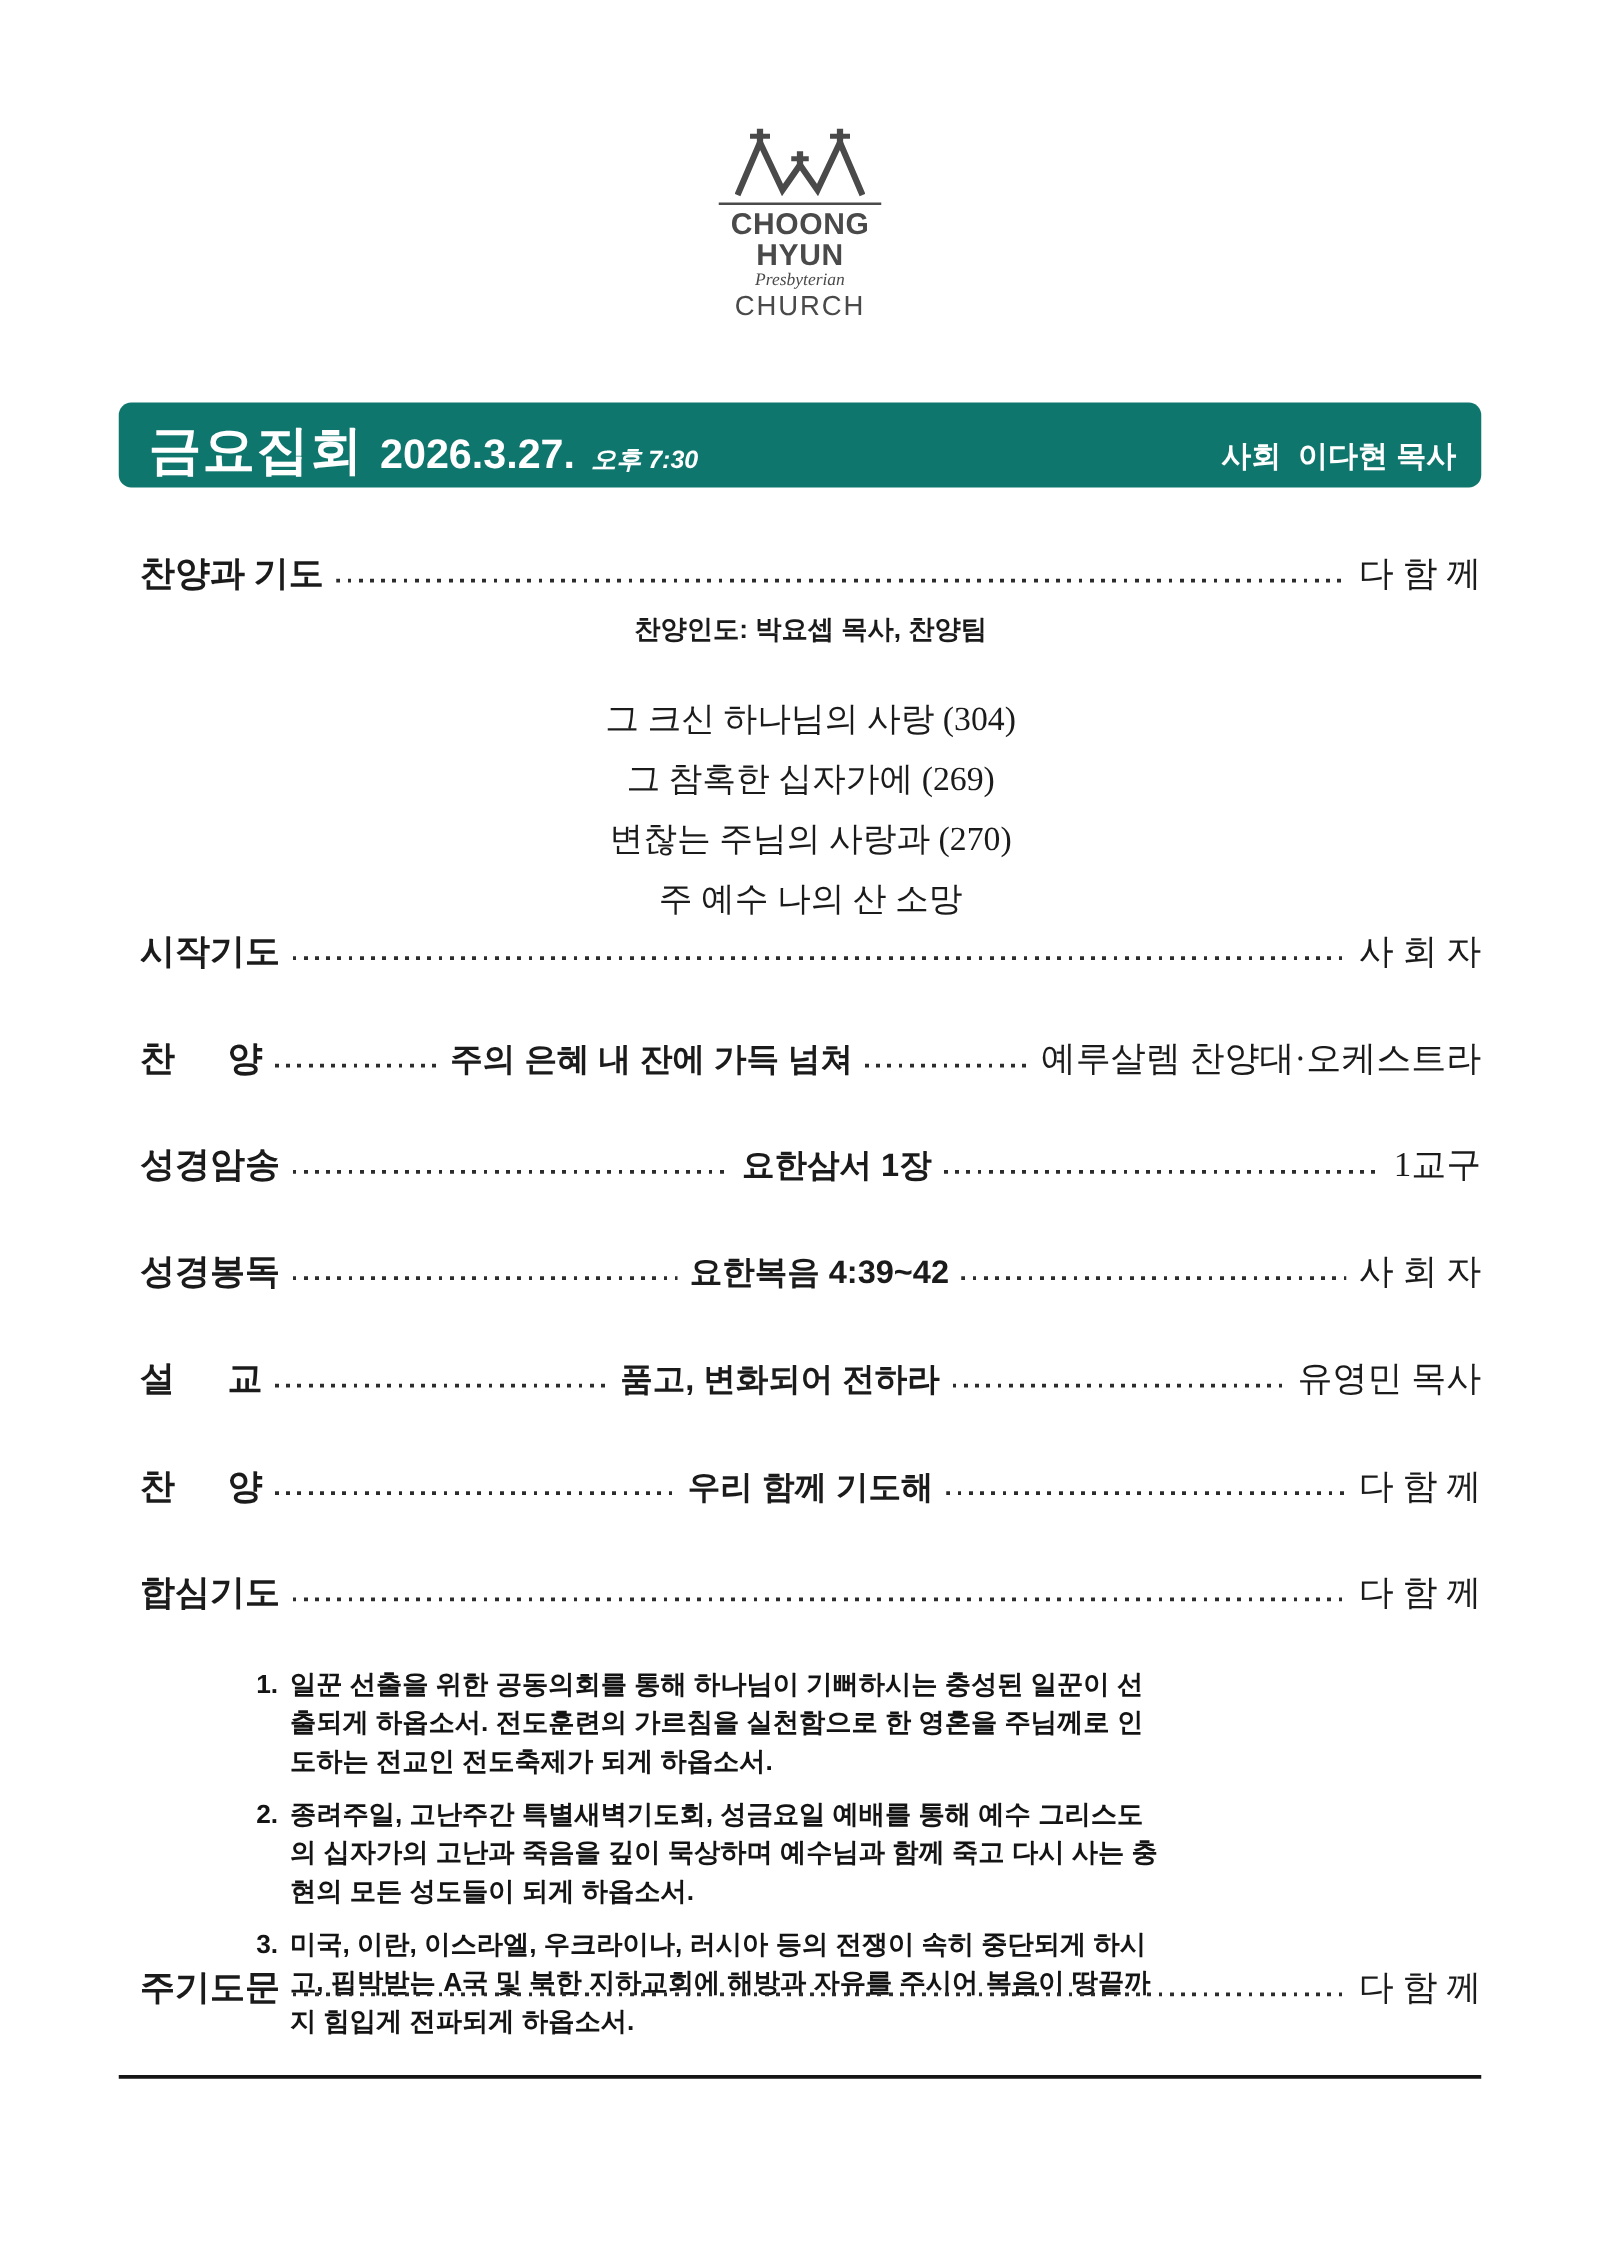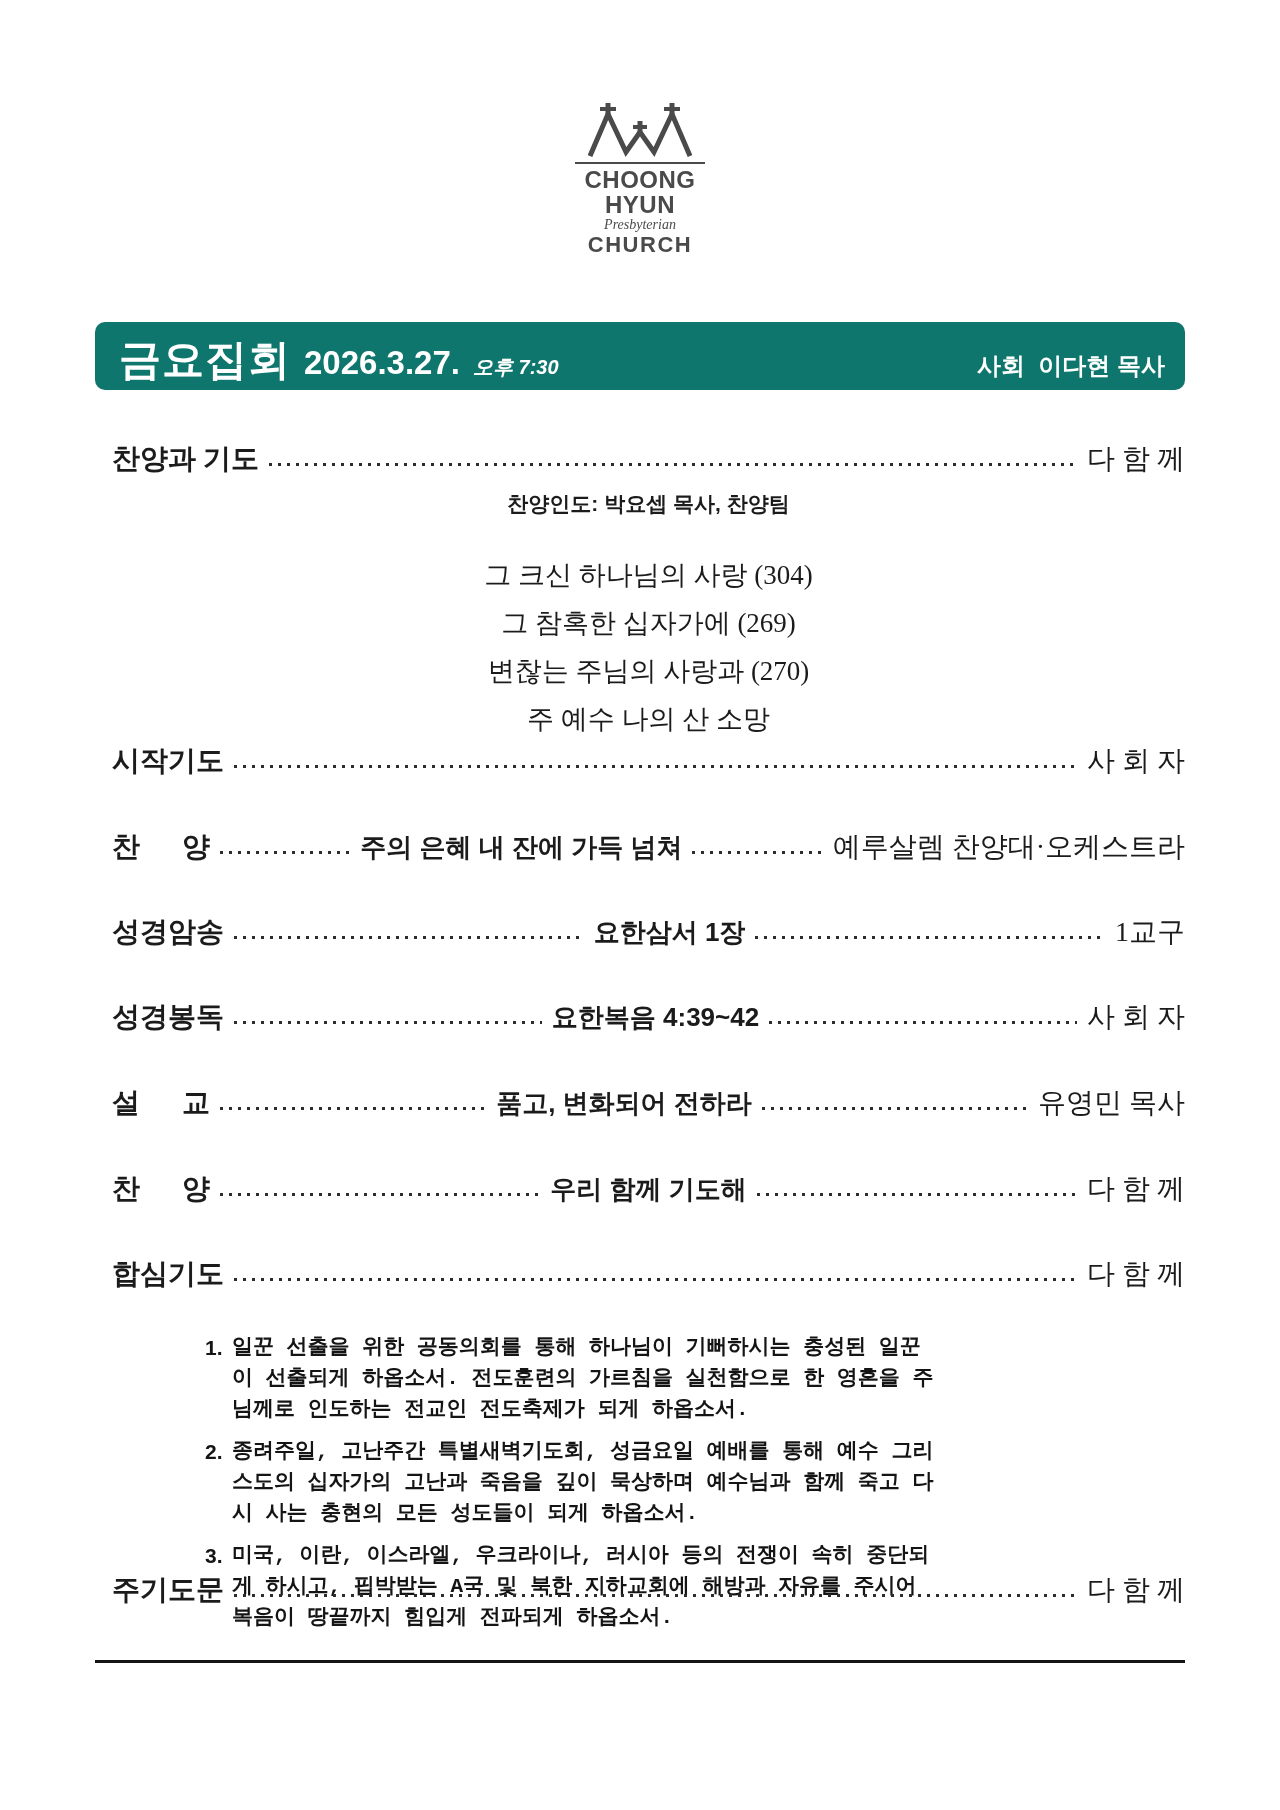--- a/index.html
+++ b/index.html
@@ -12,21 +12,21 @@
   }
   .page { position: relative; width: 1280px; height: 1810px; background: #fff; overflow: hidden; }
 
   
   .logo { position: absolute; top: 100px; left: 0; width: 1280px; text-align: center; color: #4a4a4a; }
   .logo-inner { display: inline-block; width: 134px; }
   .logo-crosses { display: block; margin: 0 auto; }
   .logo-rule { border: 0; border-top: 2px solid #4a4a4a; margin: 4px 2px 3px; }
   .logo-name1 { font-family: "Liberation Sans", sans-serif; font-weight: bold; font-size: 24px; letter-spacing: 0.5px; line-height: 1.05; }
   .logo-script { font-family: "Liberation Serif", serif; font-style: italic; font-size: 14px; line-height: 1.1; }
-  .logo-name2 { font-family: "Liberation Sans", sans-serif; font-weight: bold; font-size: 22px; letter-spacing: 1.5px; line-height: 1.05; }
+  .logo-name2 { font-family: "Liberation Sans", sans-serif; font-weight: normal; font-size: 22px; letter-spacing: 1.5px; line-height: 1.05; }
 
   
   .header-bar {
     position: absolute; top: 322px; left: 95px; width: 1090px; height: 68px;
     background: #0f766e; border-radius: 10px; color: #ffffff;
     font-family: "Liberation Sans", sans-serif;
     display: flex; align-items: flex-end; justify-content: space-between;
     padding: 0 20px 9px 24px;
   }
   .hdr-left { display: flex; align-items: baseline; gap: 13px; }
@@ -53,21 +53,21 @@
   .praise-leader { font-family: "Liberation Sans", sans-serif; font-weight: bold; font-size: 21px; line-height: 30px; margin-bottom: 32px; }
   .song { font-size: 27px; line-height: 48px; }
 
   
   .prayers {
     position: absolute; top: 1332px; left: 205px; width: 730px;
     font-family: "Liberation Sans", sans-serif; font-size: 21px; font-weight: 600; line-height: 31px; color: #141414;
   }
   .prayer { display: flex; margin-bottom: 11px; }
   .pnum { width: 27px; flex: none; }
-  .ptext { flex: 1 1 auto; font-family: Liberation Mono, monospace; }
+  .ptext { flex: 1 1 auto; }
 
   
   .bottom-rule { position: absolute; top: 1660px; left: 95px; width: 1090px; height: 3px; background: #151515; }
 </style>
 </head>
 <body>
 
 <div class="page">
 
   <div class="logo">

